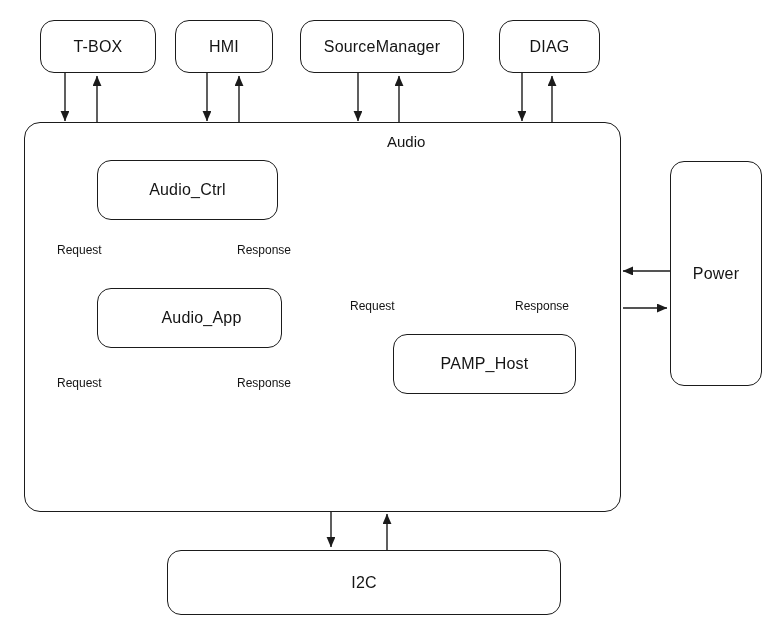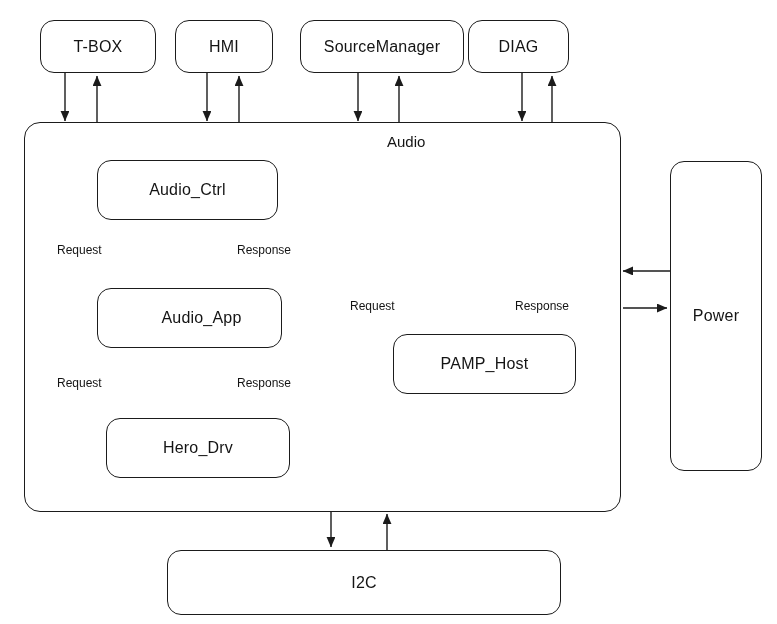--- a/index.html
+++ b/index.html
@@ -114,55 +114,52 @@
   </div>
 
   <div class="node top-node" style="left:175px; top:20px; width:98px; height:53px;">
     <span class="node-label">HMI</span>
   </div>
 
   <div class="node top-node" style="left:300px; top:20px; width:164px; height:53px;">
     <span class="node-label">SourceManager</span>
   </div>
 
-  <div class="node top-node" style="left:468px; top:20px; width:101px; height:53px;">
+  <div class="node top-node" style="left:499px; top:20px; width:101px; height:53px;">
     <span class="node-label">DIAG</span>
   </div>
 
   <div class="node container" style="left:24px; top:122px; width:597px; height:390px;">
   </div>
 
   <div class="container-title" style="left:387px; top:133px;">Audio</div>
 
   <div class="node" style="left:97px; top:160px; width:181px; height:60px;justify-content:center;">
     <span class="node-label">Audio_Ctrl</span>
   </div>
 
   <div class="node" style="left:97px; top:288px; width:185px; height:60px;padding-left:24px;">
     <span class="node-label">Audio_App</span>
   </div>
 
-  <div class="node" style="left:106px; top:418px; width:184px; height:60px;">
-    <span class="node-label">Hero_Drv</span>
-  </div>
 
   <div class="edge-label" style="left:57px; top:244px;">Request</div>
   <div class="edge-label" style="left:237px; top:244px;">Response</div>
   <div class="edge-label" style="left:57px; top:377px;">Request</div>
   <div class="edge-label" style="left:237px; top:377px;">Response</div>
 
 
   <div class="node" style="left:374px; top:334px; width:183px; height:60px;margin-left:19px;">
     <span class="node-label">PAMP_Host</span>
   </div>
 
   <div class="edge-label" style="left:350px; top:300px;">Request</div>
   <div class="edge-label" style="left:515px; top:300px;">Response</div>
 
-  <div class="node power-node" style="left:670px; top:161px; width:92px; height:310px;">
+  <div class="node power-node" style="left:670px; top:161px; width:92px; height:225px;">
     <span class="node-label">Power</span>
   </div>
 
   <div class="node" style="left:167px; top:550px; width:394px; height:65px;justify-content:center;">
     <span class="node-label">I2C</span>
   </div>
 
 </div>
 
 </body></html>

